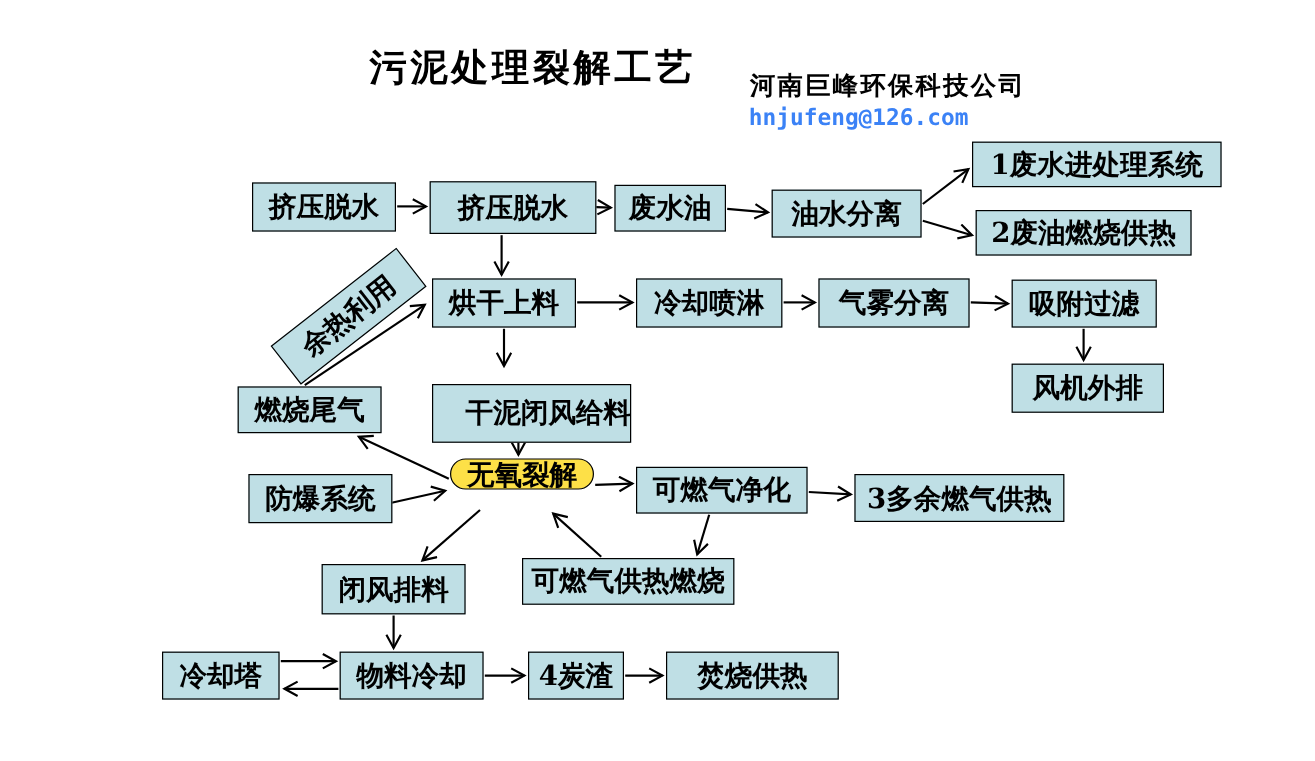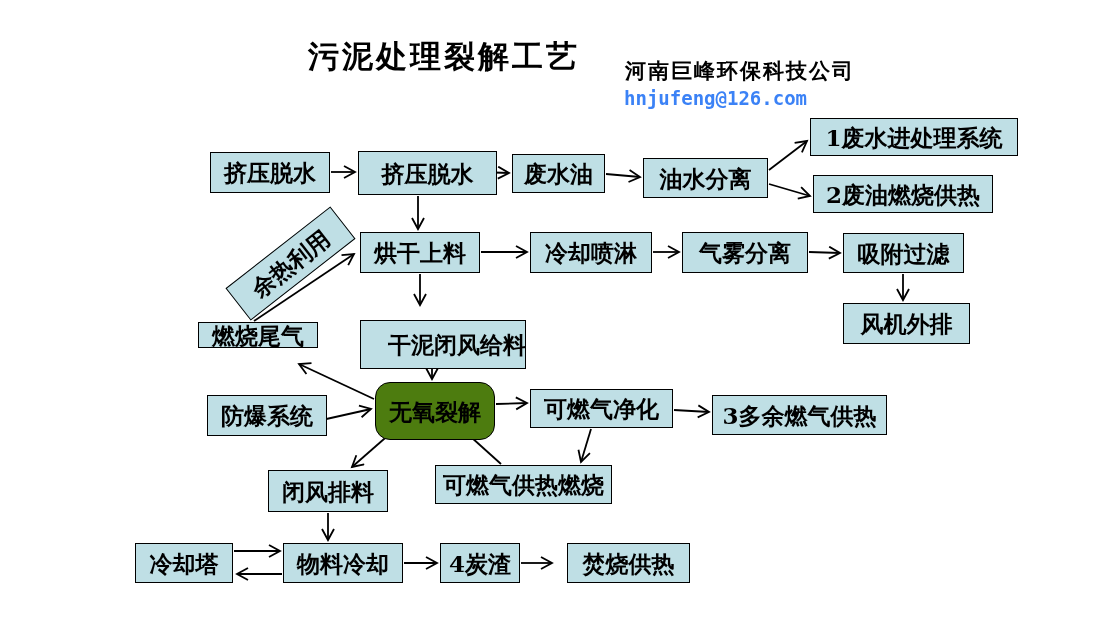--- a/index.html
+++ b/index.html
@@ -84,26 +84,26 @@
       <div class="node" style="left: 512px; top: 154px; width: 93px; height: 39px; background: rgb(191, 223, 229); border-color: rgb(0, 0, 0);">废水油</div>
       <div class="node" style="left: 643px; top: 158px; width: 125px; height: 40px; background: rgb(191, 223, 229); border-color: rgb(0, 0, 0);">油水分离</div>
       <div class="node" style="left: 810px; top: 118px; width: 208px; height: 38px; background: rgb(191, 223, 229); border-color: rgb(0, 0, 0);">1废水进处理系统</div>
       <div class="node" style="left: 813px; top: 175px; width: 180px; height: 38px; background: rgb(191, 223, 229); border-color: rgb(0, 0, 0);">2废油燃烧供热</div>
       <div class="node" style="left: 360px; top: 232px; width: 120px; height: 41px; background: rgb(191, 223, 229); border-color: rgb(0, 0, 0);">烘干上料</div>
       <div class="node" style="left: 530px; top: 232px; width: 122px; height: 41px; background: rgb(191, 223, 229); border-color: rgb(0, 0, 0);">冷却喷淋</div>
       <div class="node" style="left: 682px; top: 232px; width: 126px; height: 41px; background: rgb(191, 223, 229); border-color: rgb(0, 0, 0);">气雾分离</div>
       <div class="node" style="left: 843px; top: 233px; width: 121px; height: 40px; background: rgb(191, 223, 229); border-color: rgb(0, 0, 0);">吸附过滤</div>
       <div class="node" style="left: 843px; top: 303px; width: 127px; height: 41px; background: rgb(191, 223, 229); border-color: rgb(0, 0, 0);">风机外排</div>
       <div class="node" style="left: 224px; top: 243px; width: 133px; height: 41px; background: rgb(191, 223, 229); border-color: rgb(0, 0, 0); transform: rotate(-38deg);">余热利用</div>
-      <div class="node" style="left: 198px; top: 322px; width: 120px; height: 26px; background: rgb(191, 223, 229); border-color: rgb(0, 0, 0);">燃烧尾气</div>
+      <div class="node" style="left: 198px; top: 322px; width: 120px; height: 39px; background: rgb(191, 223, 229); border-color: rgb(0, 0, 0);">燃烧尾气</div>
       <div class="node" style="left: 360px; top: 320px; width: 166px; height: 49px; background: rgb(191, 223, 229); border-color: rgb(0, 0, 0); padding-left: 28px;">干泥闭风给料</div>
       <div class="node" style="left: 183px; top: 395px; width: 120px; height: 41px; background: rgb(191, 223, 229); border-color: rgb(0, 0, 0); margin-left: 24px;">防爆系统</div>
-      <div class="node" style="left: 375px; top: 382px; width: 120px; height: 58px; background: #4d7c0f; border-color: rgb(0, 0, 0); border-radius: 15px;">无氧裂解</div>
+      <div class="node" style="left: 375px; top: 382px; width: 120px; height: 26px; background: #fde047; border-color: rgb(0, 0, 0); border-radius: 15px;">无氧裂解</div>
       <div class="node" style="left: 530px; top: 389px; width: 143px; height: 39px; background: rgb(191, 223, 229); border-color: rgb(0, 0, 0);">可燃气净化</div>
       <div class="node" style="left: 712px; top: 395px; width: 175px; height: 40px; background: rgb(191, 223, 229); border-color: rgb(0, 0, 0);">3多余燃气供热</div>
       <div class="node" style="left: 435px; top: 465px; width: 177px; height: 39px; background: rgb(191, 223, 229); border-color: rgb(0, 0, 0);">可燃气供热燃烧</div>
       <div class="node" style="left: 268px; top: 470px; width: 120px; height: 42px; background: rgb(191, 223, 229); border-color: rgb(0, 0, 0);">闭风排料</div>
       <div class="node" style="left: 135px; top: 543px; width: 98px; height: 40px; background: rgb(191, 223, 229); border-color: rgb(0, 0, 0);">冷却塔</div>
       <div class="node" style="left: 283px; top: 543px; width: 120px; height: 40px; background: rgb(191, 223, 229); border-color: rgb(0, 0, 0);">物料冷却</div>
       <div class="node" style="left: 440px; top: 543px; width: 80px; height: 40px; background: rgb(191, 223, 229); border-color: rgb(0, 0, 0);">4炭渣</div>
-      <div class="node" style="left: 555px; top: 543px; width: 123px; height: 40px; background: rgb(191, 223, 229); border-color: rgb(0, 0, 0); margin-left: 12px;">焚烧供热</div>
+      <div class="node" style="left: 555px; top: 543px; width: 144px; height: 40px; background: rgb(191, 223, 229); border-color: rgb(0, 0, 0);">焚烧供热</div>
     </div>
 </div>
 
 </body></html>

